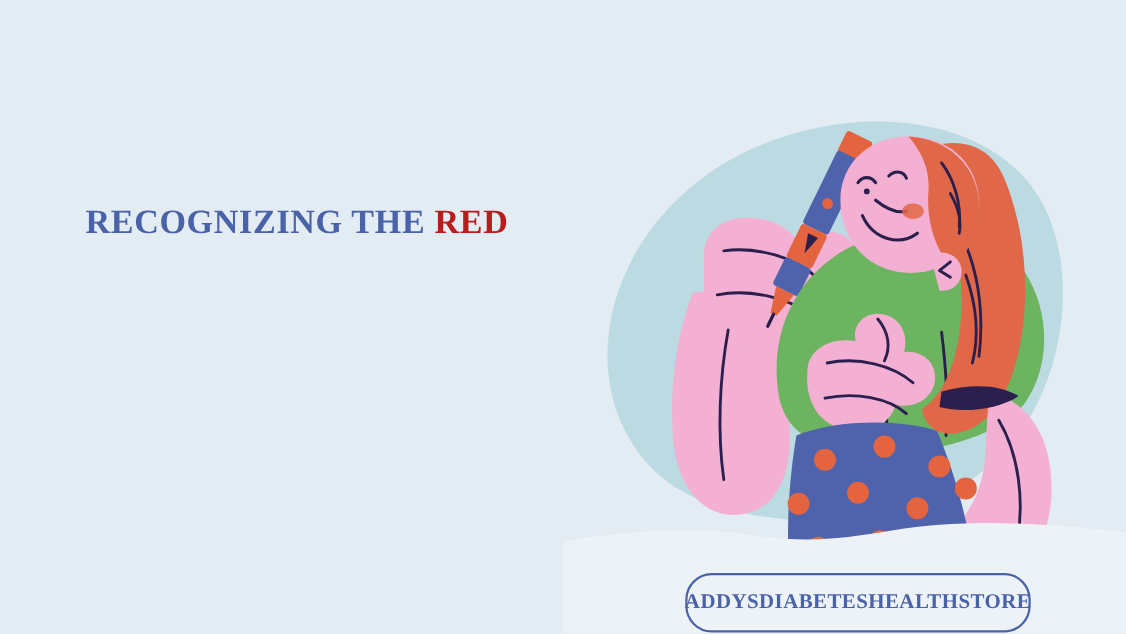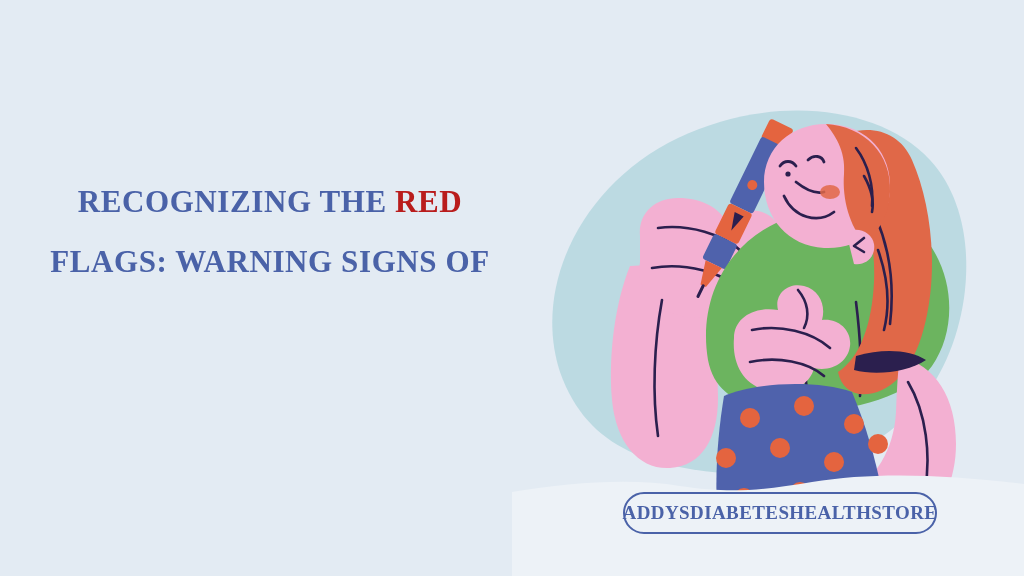--- a/index.html
+++ b/index.html
@@ -52,23 +52,23 @@
     top: 0px;
     width: 512px;
     height: 576px;
   }
   #illustration svg { display: block; width: 512px; height: 576px; }
 
   
   #brand-badge {
     position: absolute;
     left: 623px;
-    top: 492px;
+    top: 521px;
     width: 314px;
-    height: 42px;
+    height: 54px;
     border: 2px solid #4a62a8;
     border-radius: 24px;
     background: transparent;
     display: flex;
     align-items: center;
     justify-content: center;
     box-sizing: border-box;
   }
   #brand-badge .brand-text {
     font-family: "Liberation Serif", "DejaVu Serif", serif;
@@ -79,21 +79,20 @@
     white-space: nowrap;
   }
 </style>
 </head>
 <body>
 
 <div id="banner">
 
   <div id="headline">
     <span class="headline-line"><span>RECOGNIZING THE </span><span class="hl-accent">RED</span></span>
-    <span class="headline-line">FLAGS: WARNING SIGNS OF</span>
   </div>
 
   <div id="illustration">
     <svg viewBox="0 0 512 576" xmlns="http://www.w3.org/2000/svg">
       <defs>
         <clipPath id="clipFloor">
           <rect x="0" y="0" width="512" height="492"></rect>
         </clipPath>
       </defs>
 

